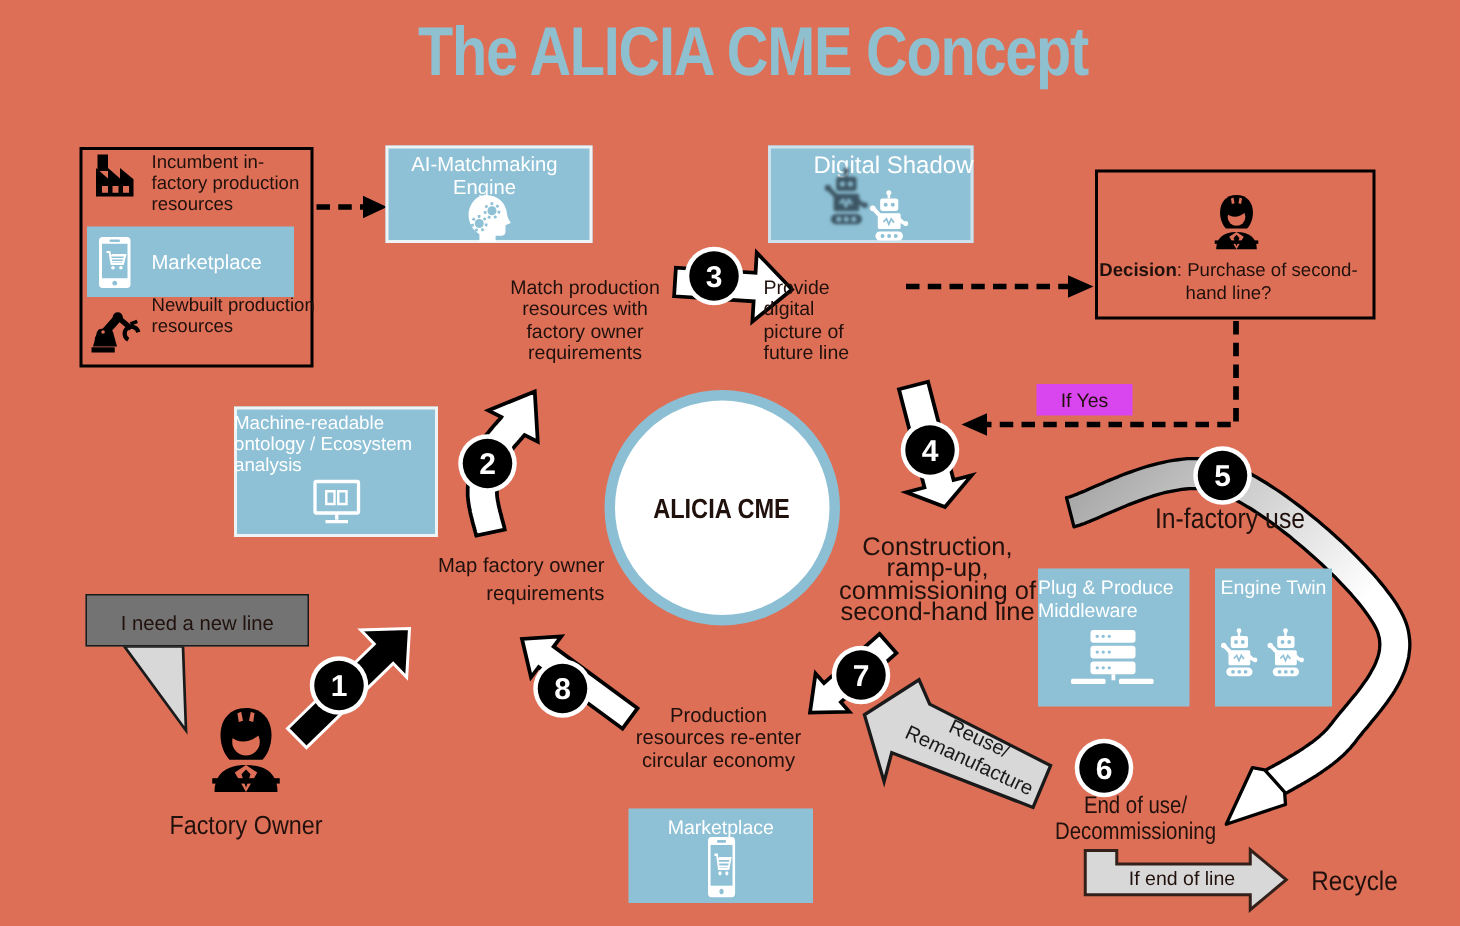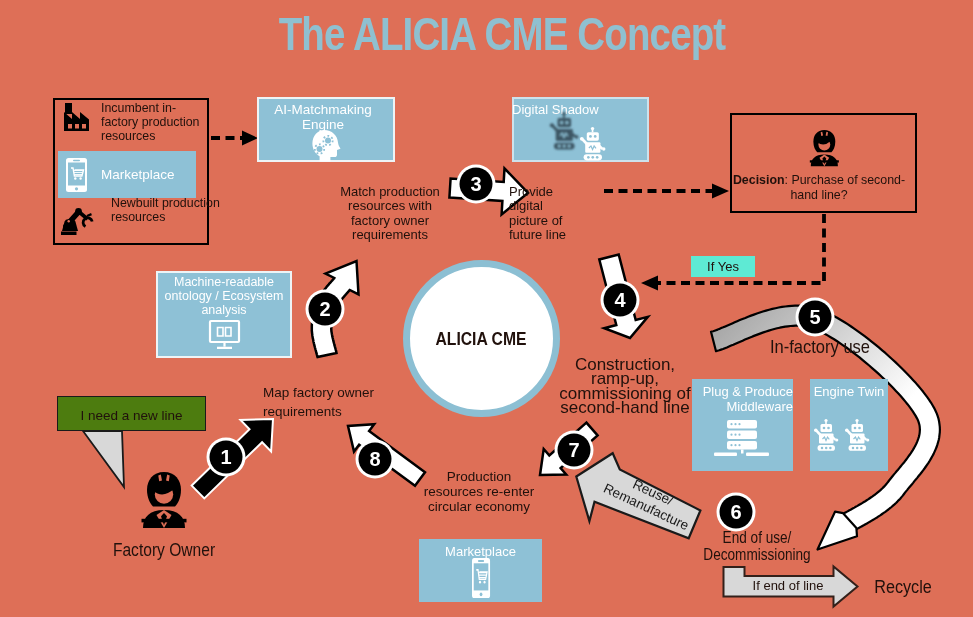--- a/index.html
+++ b/index.html
@@ -38,41 +38,41 @@
     <path d="M599.3,259.5 L616.3,325.0 L604.2,328.2 L630.0,338.0 L647.8,316.9 L635.7,320.0 L618.7,254.5 Z" fill="#fff" stroke="#000" stroke-width="2.5"></path>
     <path d="M586.4,422.6 L549.3,455.4 L543.7,449.0 L540.0,475.0 L566.2,474.5 L560.6,468.1 L597.6,435.4 Z" fill="#fff" stroke="#000" stroke-width="2.5"></path>
     <path d="M425.0,472.2 L369.1,431.0 L374.2,424.2 L348.0,426.0 L354.0,451.5 L359.1,444.7 L415.0,485.8 Z" fill="#fff" stroke="#000" stroke-width="2.5"></path>
     <path d="M83,431 L122,431 L124,487 Z" fill="#d8d8d8" stroke="#1a1a1a" stroke-width="1.8"></path>
   </svg>
 <div style="position:absolute;left:31px;right:0;top:7px;text-align:center;font-size:46px;font-weight:bold;color:#8fc0d0;letter-spacing:-1px;transform:scaleX(0.836)">The ALICIA CME Concept</div>
 <div style="position:absolute;left:53px;top:98px;width:156px;height:147px;border:2px solid #000"></div>
 <div style="position:absolute;left:58px;top:151px;width:138px;height:47px;background:#8ec1d6"></div>
 <div style="position:absolute;left:101px;top:101px;width:120px;font-size:12.4px;line-height:14.2px">Incumbent in-<br>factory production<br>resources</div>
 <div style="position:absolute;left:101px;top:167px;font-size:13.5px;color:#fff">Marketplace</div>
-<div style="position:absolute;left:111px;top:196px;width:125px;font-size:12.4px;line-height:14.2px">Newbuilt production<br>resources</div>
+<div style="position:absolute;left:101px;top:196px;width:125px;font-size:12.4px;line-height:14.2px">Newbuilt production<br>resources</div>
 <div style="position:absolute;left:257px;top:97px;width:138px;height:65px;background:#8ec1d6;border:2.5px solid #eef4f6"></div>
 <div style="position:absolute;left:257px;top:102px;width:132px;text-align:center;font-size:13.5px;line-height:15px;color:#fff">AI-Matchmaking<br>Engine</div>
 <div style="position:absolute;left:512px;top:97px;width:137px;height:65px;background:#8ec1d6;border:2px solid #cde2ec"></div>
-<div style="position:absolute;left:512px;top:102px;width:137px;text-align:left;font-size:13px;color:#fff">Digital Shadow</div>
+<div style="position:absolute;left:512px;top:102px;width:137px;text-align:right;font-size:16px;color:#fff">Digital Shadow</div>
 <div style="position:absolute;left:730px;top:113px;width:187px;height:100px;border:2px solid #000"></div>
 <div style="position:absolute;left:730px;top:173px;width:178px;text-align:center;font-size:12.4px;line-height:15px;white-space:nowrap"><b>Decision</b>: Purchase of second-<br>hand line?</div>
 <div style="position:absolute;left:156px;top:271px;width:136px;height:87px;background:#8ec1d6;border:2px solid #eef4f6"></div>
-<div style="position:absolute;left:156px;top:276px;width:136px;text-align:center;font-size:12.5px;line-height:13.8px;color:#fff">Machine-readable<br>ontology / Ecosystem<br>analysis</div>
+<div style="position:absolute;left:156px;top:276px;width:136px;text-align:left;font-size:12.5px;line-height:13.8px;color:#fff">Machine-readable<br>ontology / Ecosystem<br>analysis</div>
 <div style="position:absolute;left:692px;top:379px;width:101px;height:92px;background:#8ec1d6"></div>
-<div style="position:absolute;left:692px;top:384px;width:101px;text-align:right;font-size:13px;line-height:15px;color:#fff">Plug &amp; Produce<br>Middleware</div>
+<div style="position:absolute;left:692px;top:384px;width:101px;text-align:left;font-size:13px;line-height:15px;color:#fff">Plug &amp; Produce<br>Middleware</div>
 <div style="position:absolute;left:810px;top:379px;width:78px;height:92px;background:#8ec1d6"></div>
 <div style="position:absolute;left:810px;top:384px;width:78px;text-align:center;font-size:13px;color:#fff">Engine Twin</div>
 <div style="position:absolute;left:419px;top:539px;width:123px;height:63px;background:#8ec1d6"></div>
 <div style="position:absolute;left:419px;top:544px;width:123px;text-align:center;font-size:13px;color:#fff">Marketplace</div>
-<div style="position:absolute;left:691px;top:256px;width:64px;height:21px;background:#5eead4;text-align:center;font-size:13px;line-height:21px">If Yes</div>
-<div style="position:absolute;left:57px;top:396px;width:149px;height:35px;background:#4d7c0f;border:1.8px solid #1a1a1a;text-align:center;font-size:13.5px;line-height:38px">I need a new line</div>
+<div style="position:absolute;left:691px;top:256px;width:64px;height:21px;background:#d946ef;text-align:center;font-size:13px;line-height:21px">If Yes</div>
+<div style="position:absolute;left:57px;top:396px;width:149px;height:35px;background:#737373;border:1.8px solid #1a1a1a;text-align:center;font-size:13.5px;line-height:38px">I need a new line</div>
 <div style="position:absolute;left:320px;top:185px;width:140px;text-align:center;font-size:13px;line-height:14.4px">Match production<br>resources with<br>factory owner<br>requirements</div>
 <div style="position:absolute;left:509px;top:185px;width:120px;text-align:left;font-size:13px;line-height:14.4px">Provide<br>digital<br>picture of<br>future line</div>
 <div style="position:absolute;left:555px;top:358px;width:140px;text-align:center;font-size:17px;line-height:14.4px">Construction,<br>ramp-up,<br>commissioning of<br>second-hand line</div>
-<div style="position:absolute;left:263px;top:384px;width:140px;text-align:left;font-size:13.5px;line-height:18.6px">Map factory owner<br>requirements</div>
+<div style="position:absolute;left:263px;top:368px;width:140px;text-align:right;font-size:13.5px;line-height:18.6px">Map factory owner<br>requirements</div>
 <div style="position:absolute;left:409px;top:469px;width:140px;text-align:center;font-size:13.5px;line-height:15.2px">Production<br>resources re-enter<br>circular economy</div>
 <div style="position:absolute;left:750px;top:336px;width:140px;text-align:center;font-size:19px;transform:scaleX(0.87)">In-factory use</div>
 <div style="position:absolute;left:687px;top:530px;width:140px;text-align:center;font-size:16px;line-height:16.8px;transform:scaleX(0.85)">End of use/<br>Decommissioning</div>
 <div style="position:absolute;left:94px;top:540px;width:140px;text-align:center;font-size:17.5px;transform:scaleX(0.89)">Factory Owner</div>
 <div style="position:absolute;left:833px;top:577px;width:140px;text-align:center;font-size:18px;transform:scaleX(0.9)">Recycle</div>
 <div style="position:absolute;left:748px;top:578px;width:80px;text-align:center;font-size:13px">If end of line</div>
 <div style="position:absolute;left:403px;top:260px;width:157px;height:157px;background:#fff;border:7px solid #8cbfd3;border-radius:50%"></div>
 <div style="position:absolute;left:411px;top:328px;width:140px;text-align:center;font-size:18.5px;font-weight:bold;transform:scaleX(0.85)">ALICIA CME</div>
 <svg width="973" height="617" style="position:absolute;left:0;top:0" font-family="Liberation Sans, sans-serif">
     <defs>

